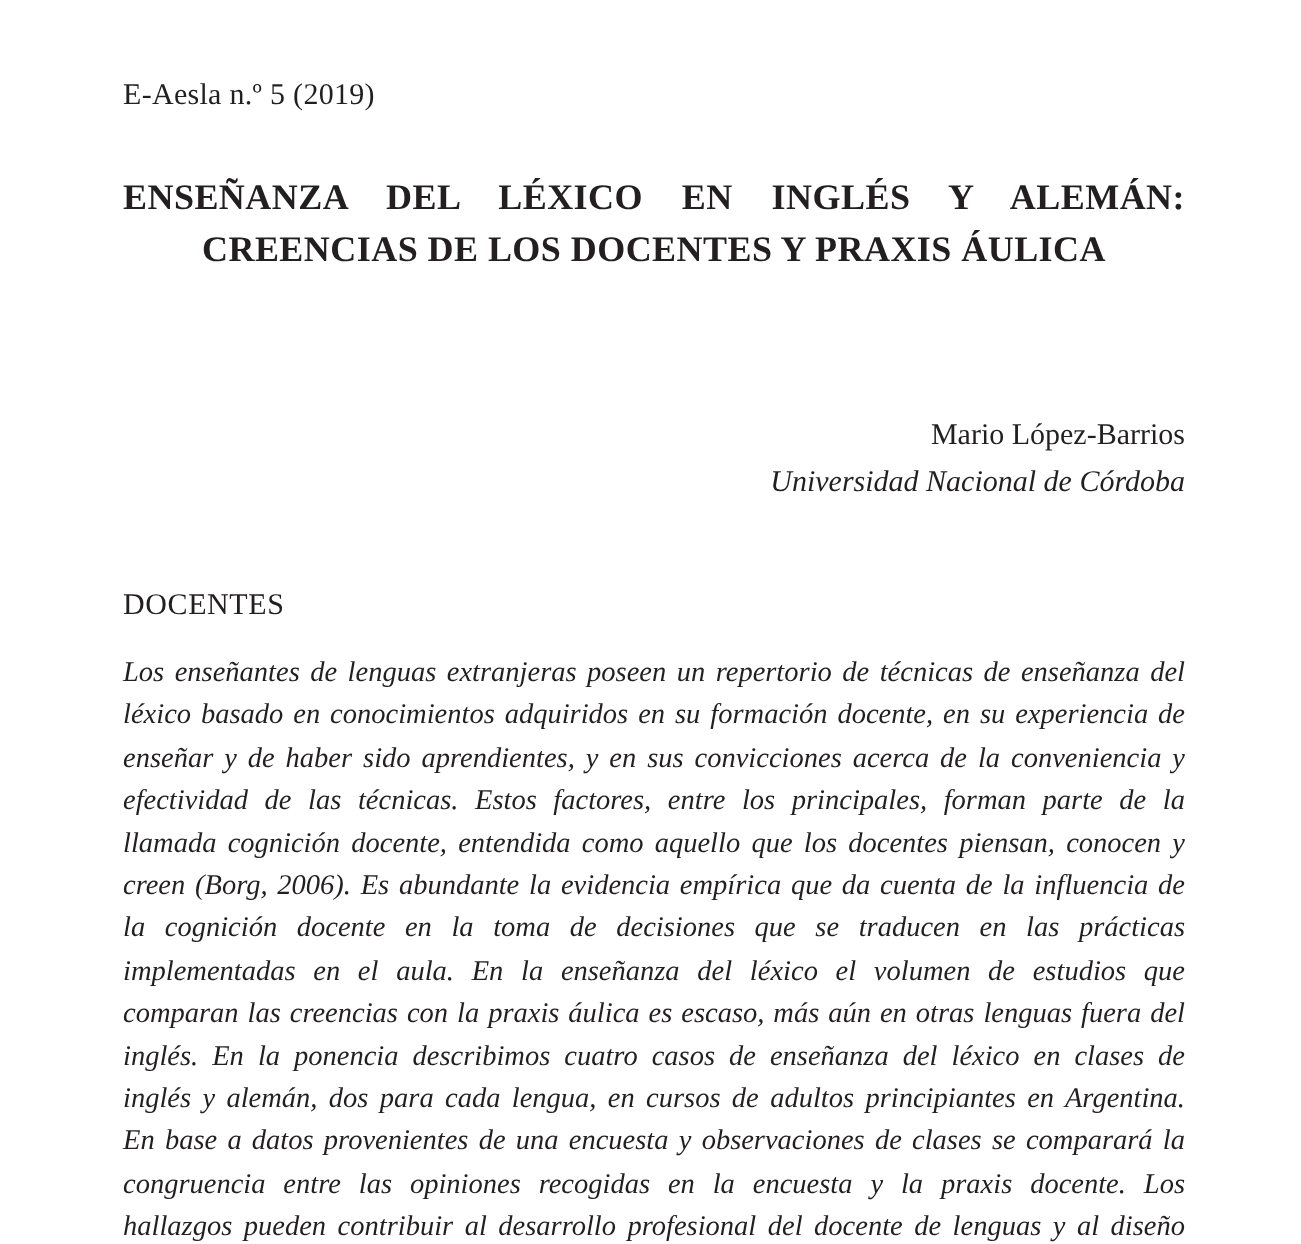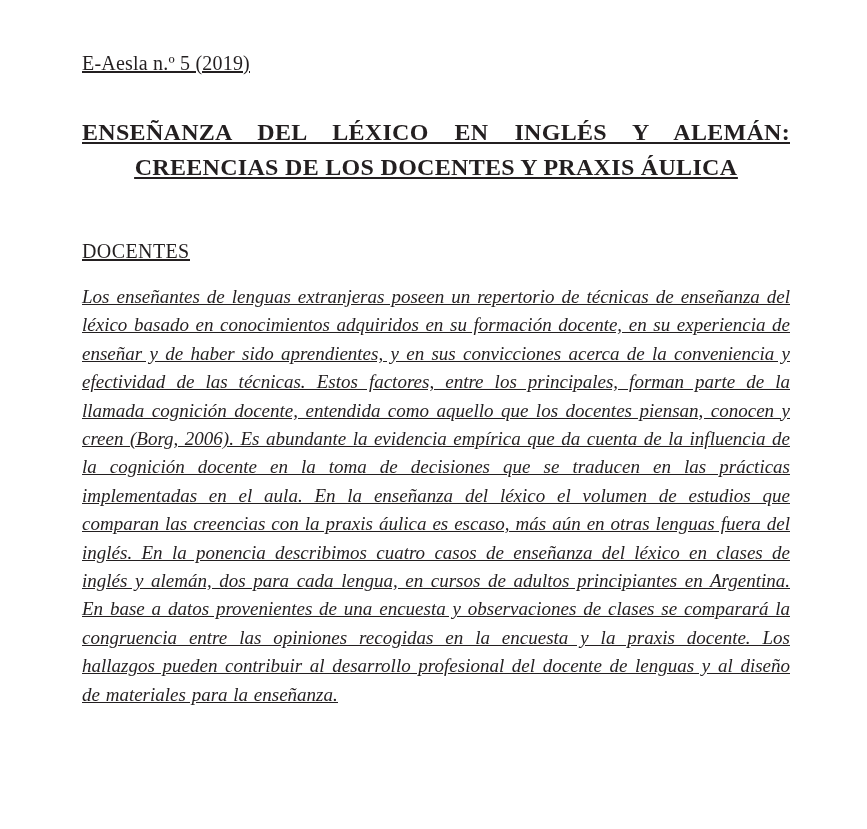--- a/index.html
+++ b/index.html
@@ -1,15 +1,15 @@
 <!DOCTYPE html>
 <html><head>
 <meta charset="utf-8">
 <style>
-  * { margin: 0; padding: 0; box-sizing: border-box; text-decoration: underline; }
+  * { margin: 0; padding: 0; box-sizing: border-box; }
   html, body {
     background: #ffffff;
     font-family: "Liberation Serif", "DejaVu Serif", serif;
   }
   .page {
     position: relative;
     width: 867px;
     height: 829px;
     background: #ffffff;
     color: #231f20;
@@ -63,18 +63,22 @@
 
 <div class="page">
 
   <div class="journal-header">E-Aesla n.º 5 (2019)</div>
 
   <div class="paper-title">
     <div class="title-l1">ENSEÑANZA DEL LÉXICO EN INGLÉS Y ALEMÁN:</div>
     <div class="title-l2">CREENCIAS DE LOS DOCENTES Y PRAXIS ÁULICA</div>
   </div>
 
+  <div class="author-block">
+    <div class="author-name">Mario López-Barrios</div>
+    <div class="affiliation">Universidad Nacional de Córdoba</div>
+  </div>
 
   <div class="abstract-heading">DOCENTES</div>
 
   <div class="abstract-text">Los enseñantes de lenguas extranjeras poseen un repertorio de técnicas de enseñanza del léxico basado en conocimientos adquiridos en su formación docente, en su experiencia de enseñar y de haber sido aprendientes, y en sus convicciones acerca de la conveniencia y efectividad de las técnicas. Estos factores, entre los principales, forman parte de la llamada cognición docente, entendida como aquello que los docentes piensan, conocen y creen (Borg, 2006). Es abundante la evidencia empírica que da cuenta de la influencia de la cognición docente en la toma de decisiones que se traducen en las prácticas implementadas en el aula. En la enseñanza del léxico el volumen de estudios que comparan las creencias con la praxis áulica es escaso, más aún en otras lenguas fuera del inglés. En la ponencia describimos cuatro casos de enseñanza del léxico en clases de inglés y alemán, dos para cada lengua, en cursos de adultos principiantes en Argentina. En base a datos provenientes de una encuesta y observaciones de clases se comparará la congruencia entre las opiniones recogidas en la encuesta y la praxis docente. Los hallazgos pueden contribuir al desarrollo profesional del docente de lenguas y al diseño de materiales para la enseñanza.</div>
 
 </div>
 
 </body></html>

